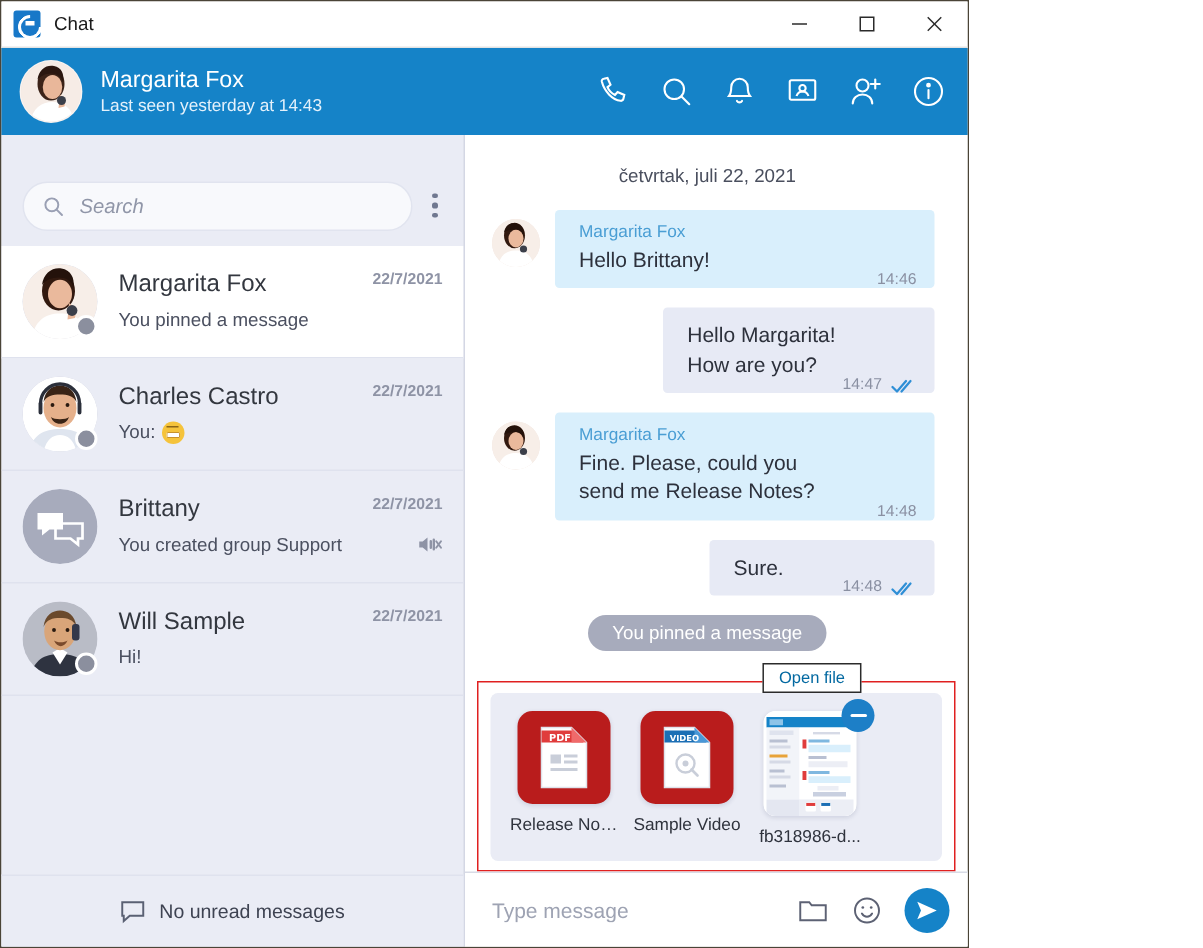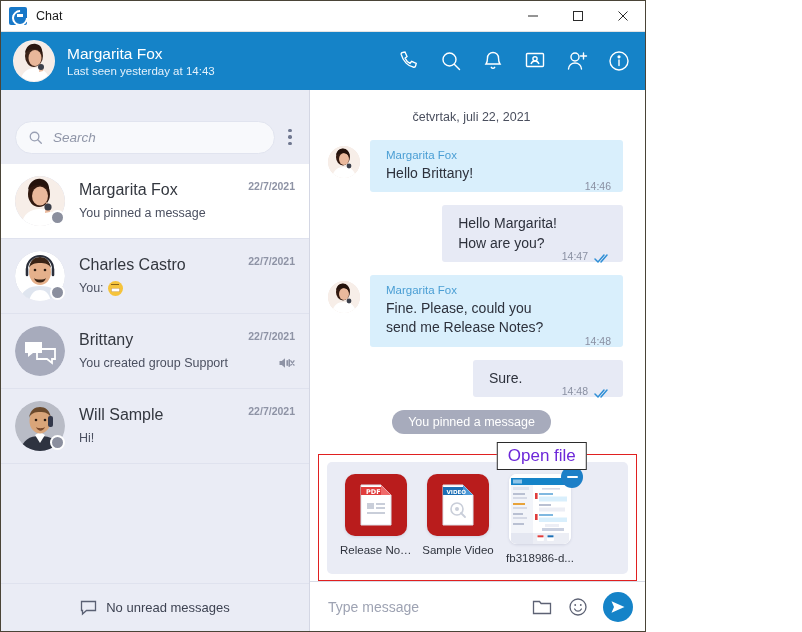--- a/index.html
+++ b/index.html
@@ -232,21 +232,21 @@
     width: 22px; height: 22px; border-radius: 50%;
     background: #1d7fc7; display: flex; align-items: center; justify-content: center;
     z-index: 4;
   }
   .minus-badge::before {
     content: ""; width: 11px; height: 2.5px; background: #fff; border-radius: 2px;
   }
   .tooltip {
     position: absolute; left: 50%; transform: translateX(-48%);
     top: -32px; background: #fff; border: 1px solid #2b2b2b;
-    font-size: 17px; color: #6d28d9; padding: 3px 10px;
+    font-size: 11px; color: #0369a1; padding: 3px 10px;
     white-space: nowrap; z-index: 5;
   }
 
   
   .composer {
     height: 50px; flex: 0 0 50px;
     border-top: 1px solid #d8dbe6;
     display: flex; align-items: center; padding: 0 12px 0 18px;
     background: #fff;
   }

